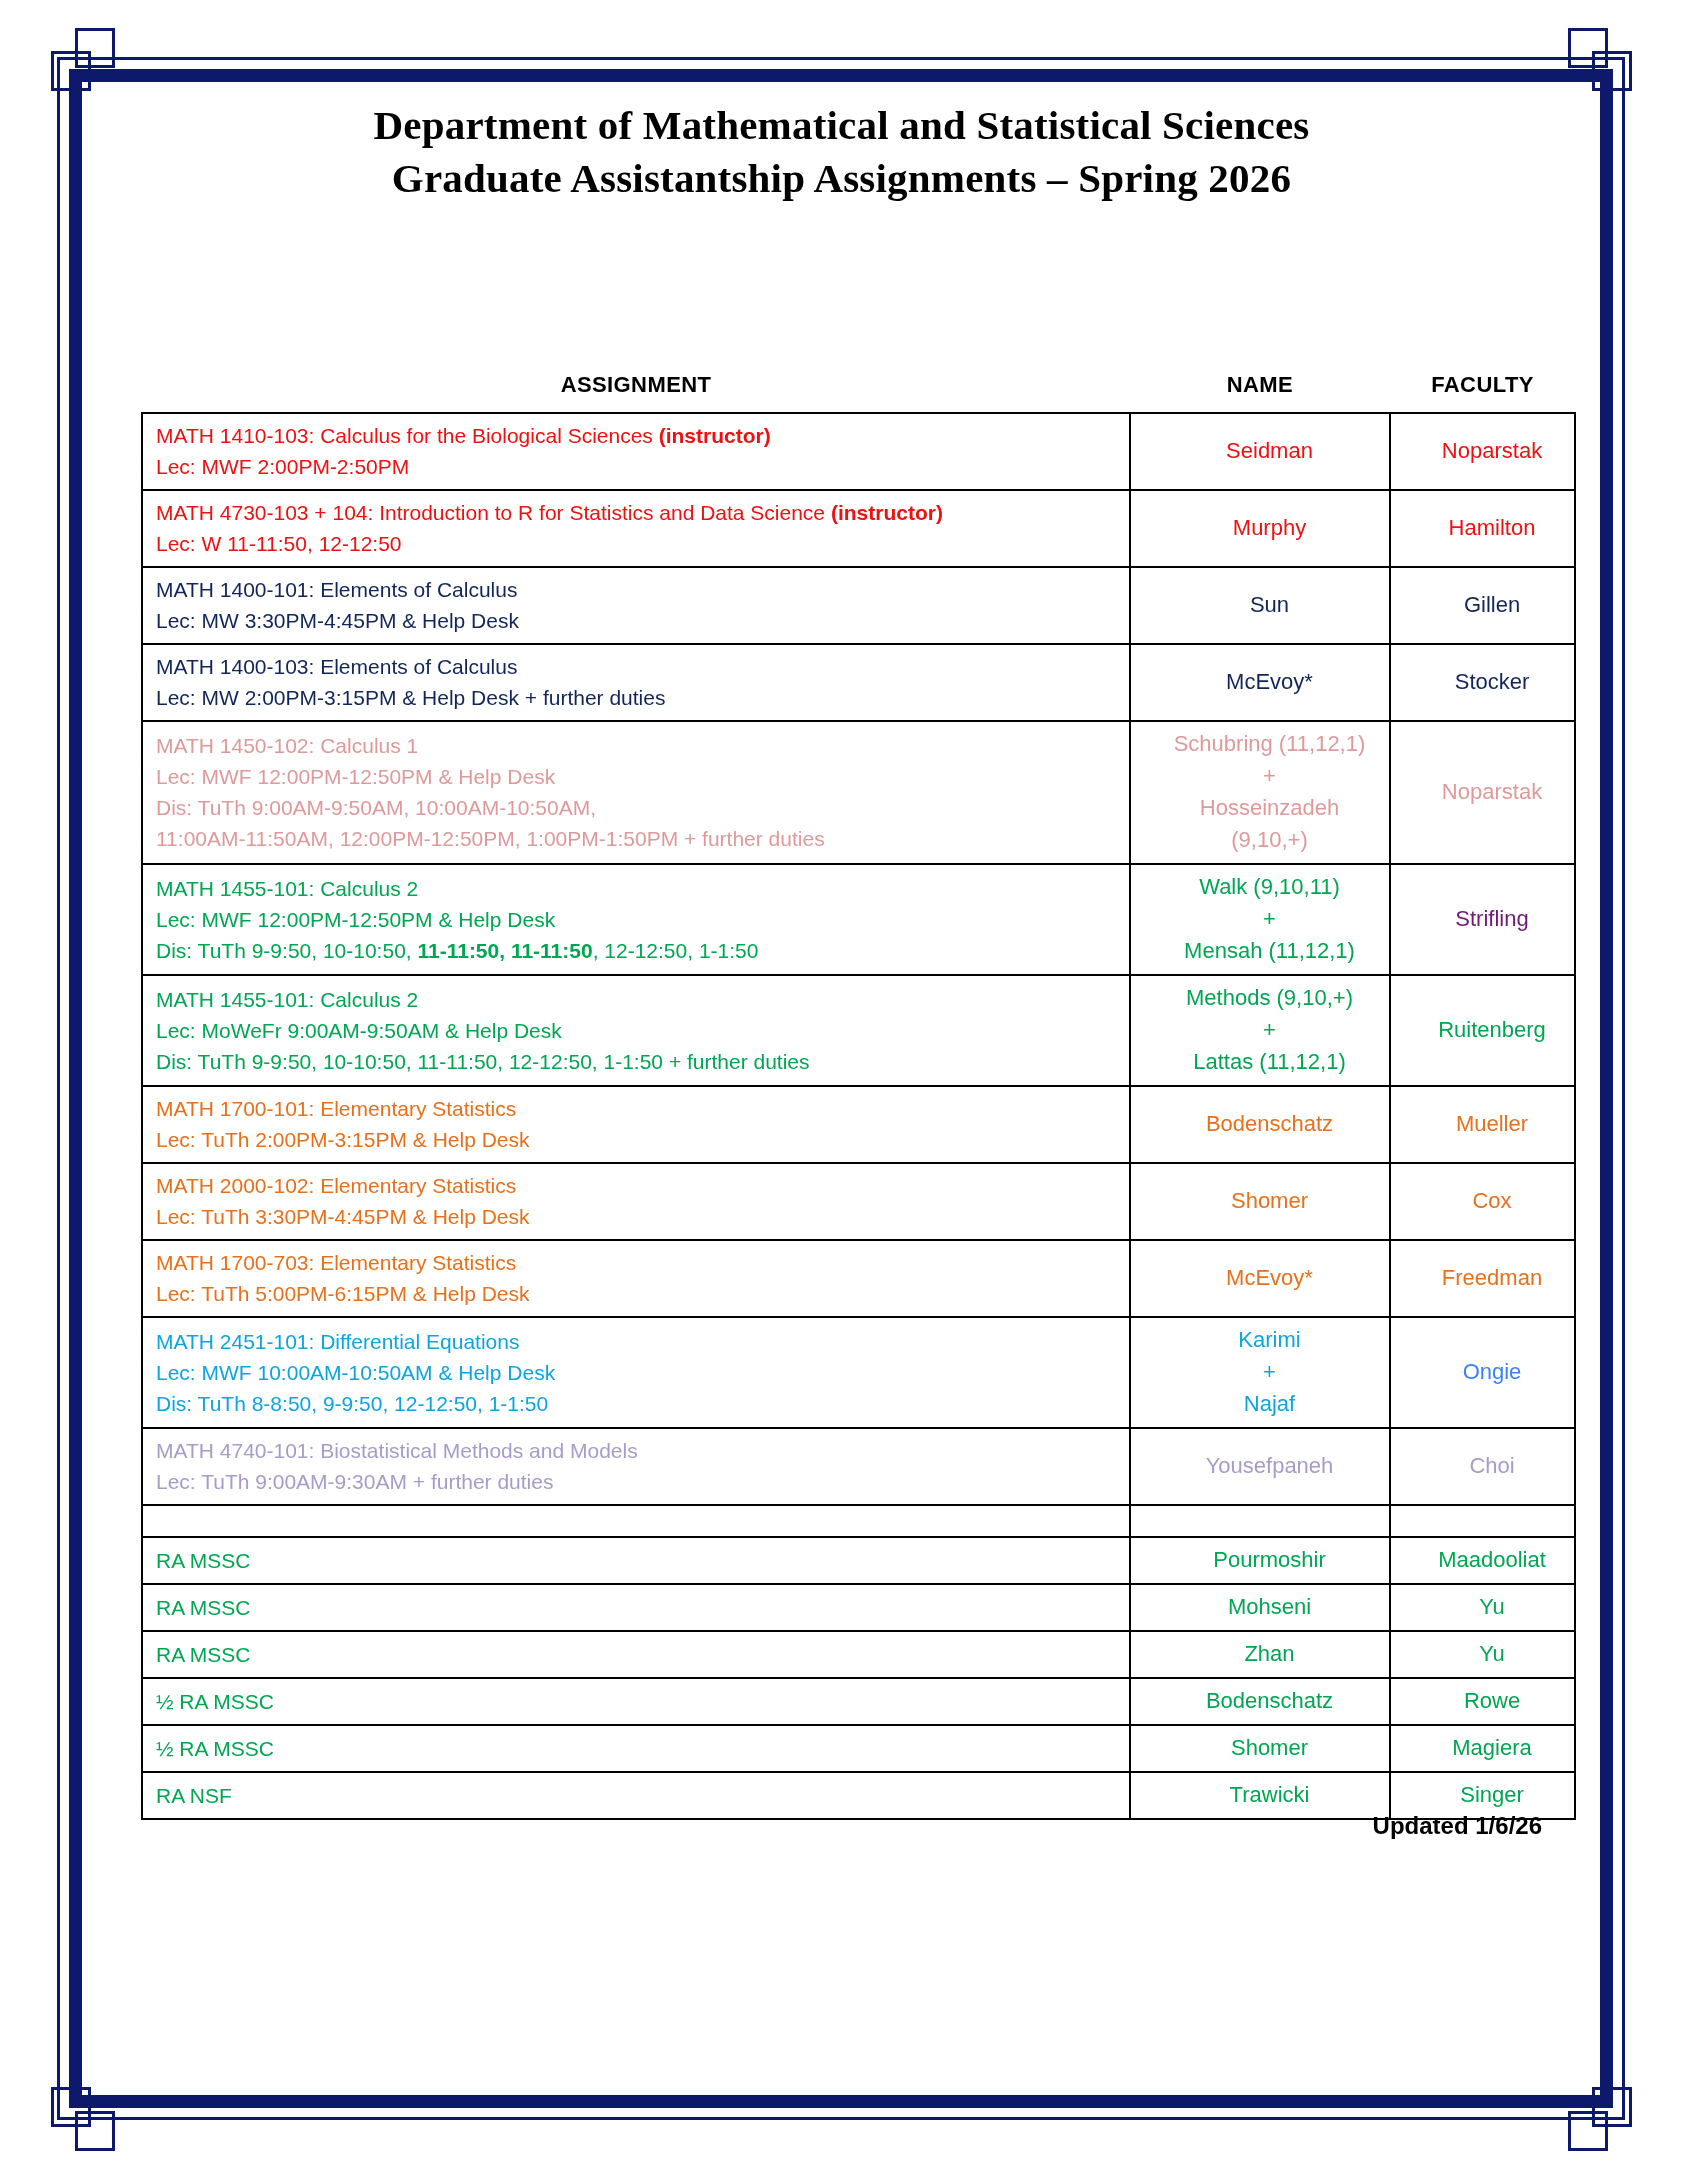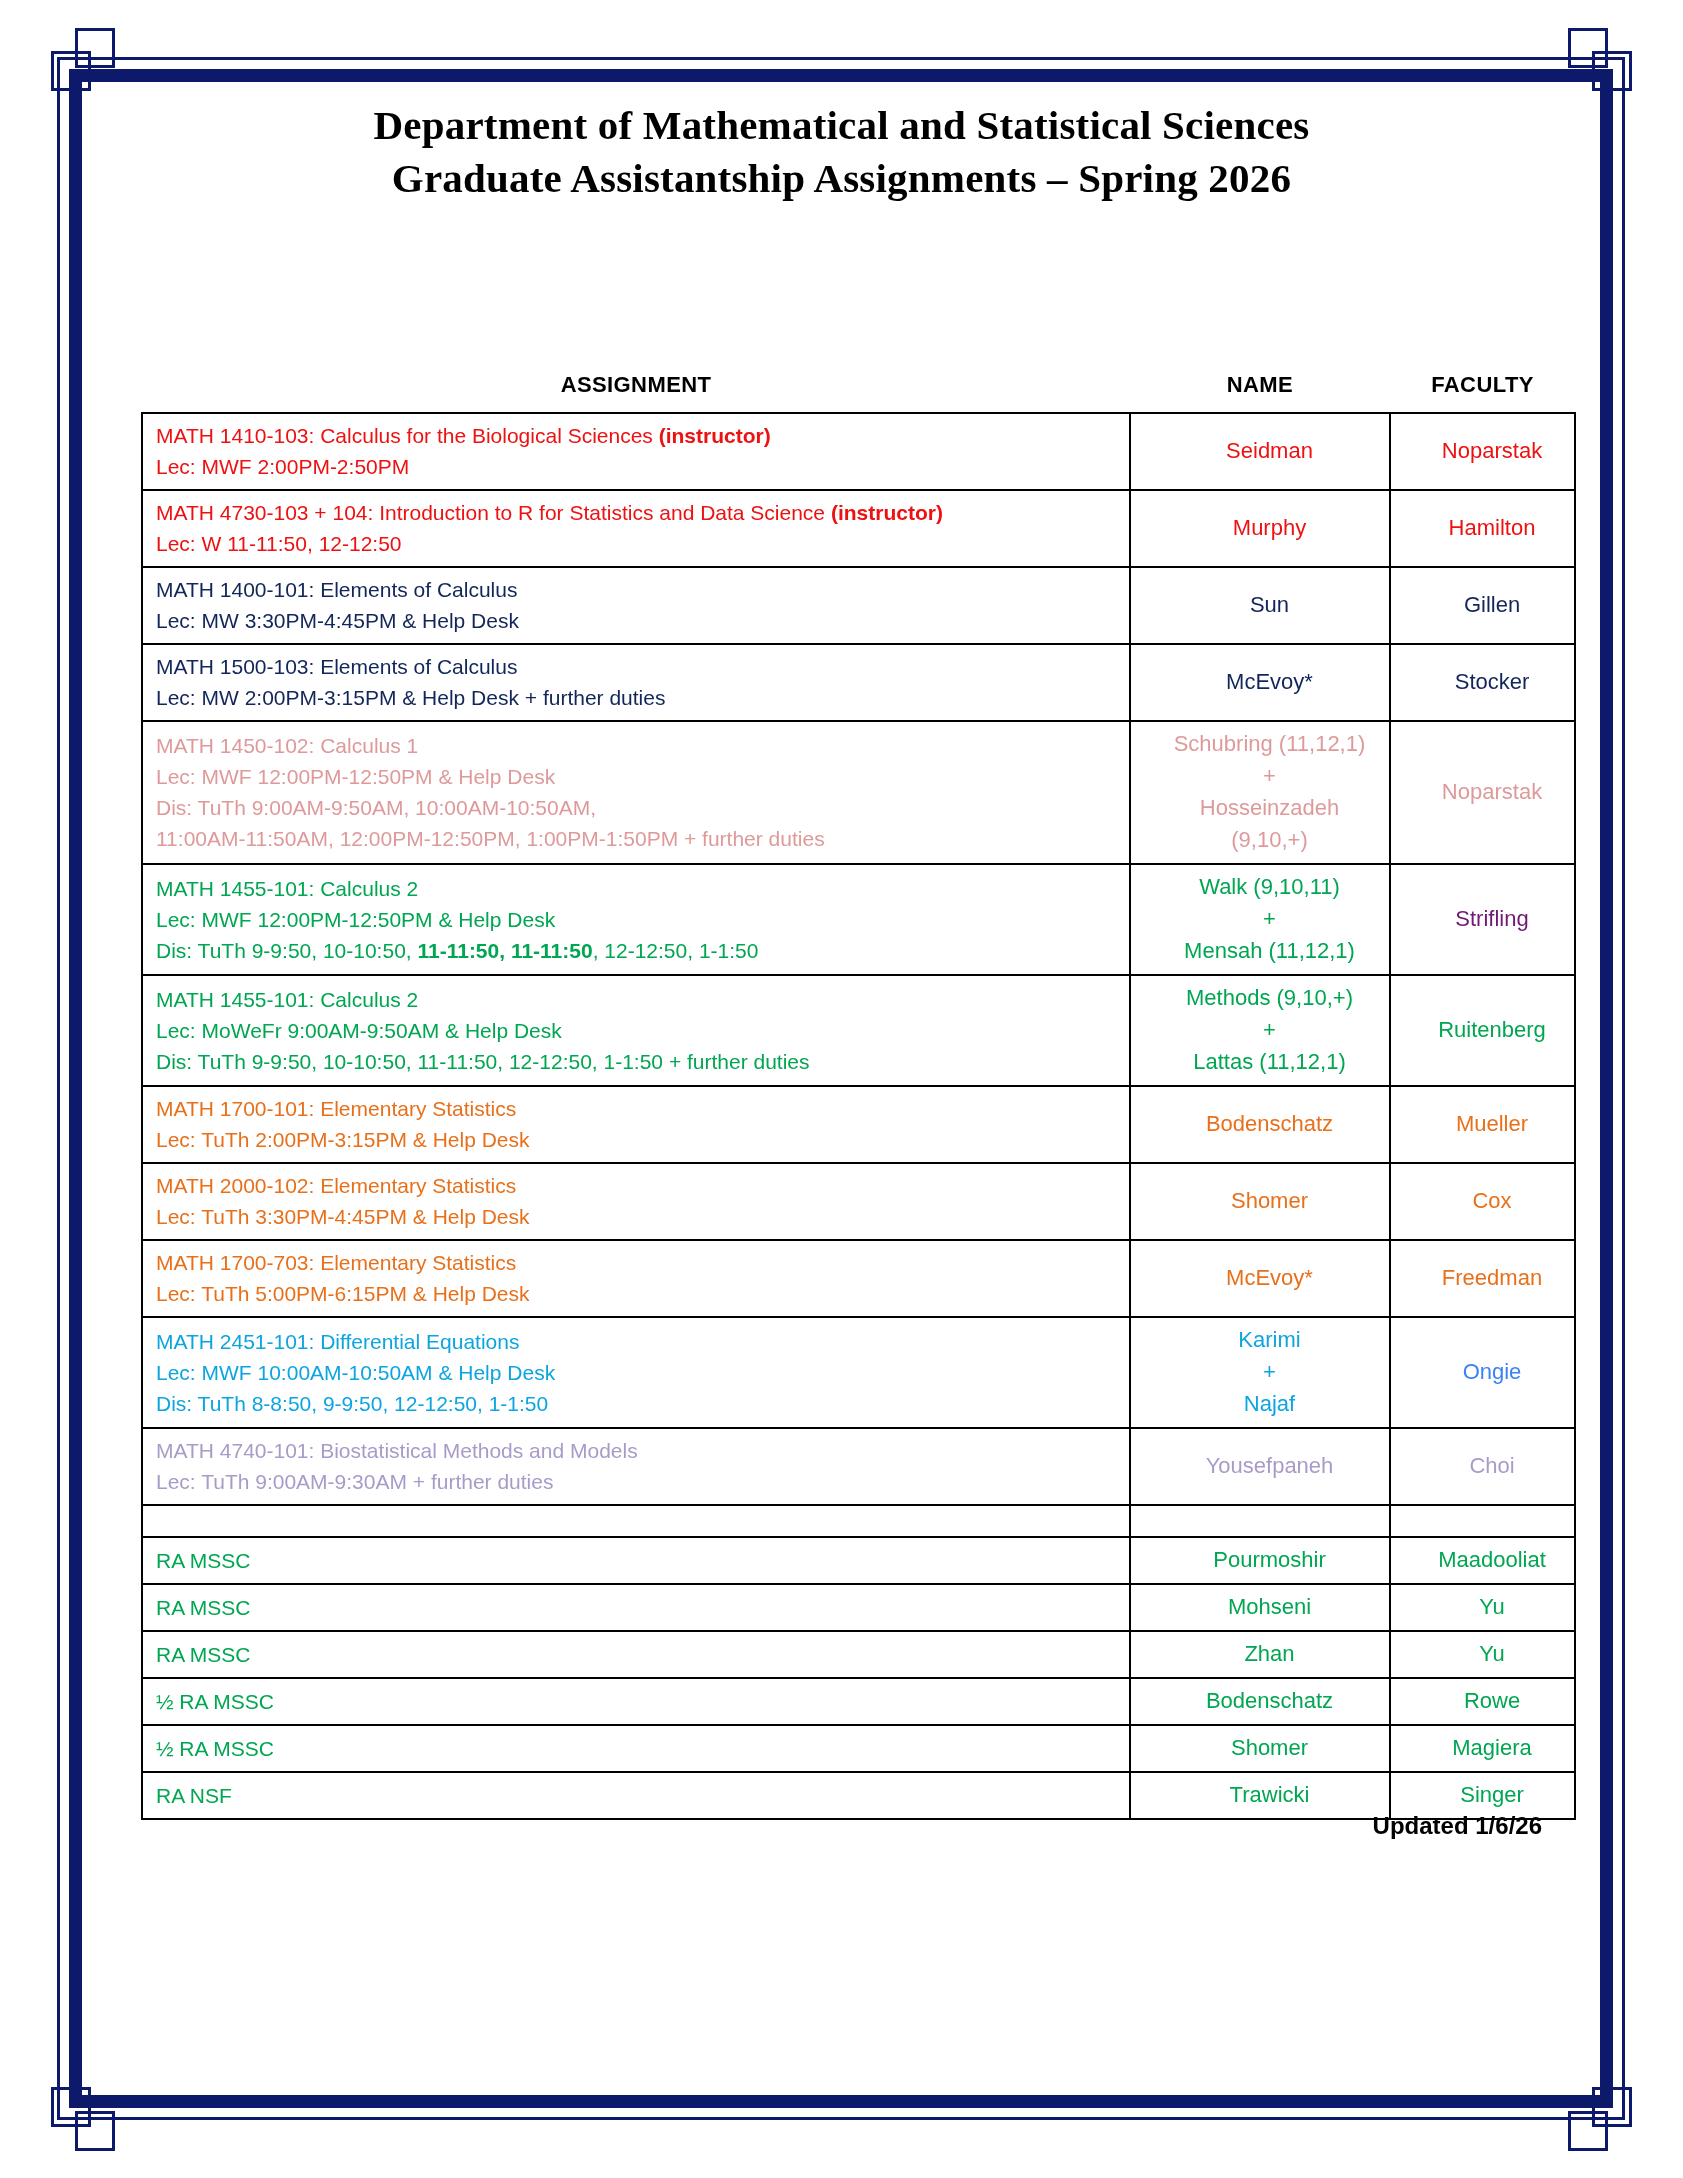--- a/index.html
+++ b/index.html
@@ -189,21 +189,21 @@
           <tr>
             <td class="assign" style="color: rgb(18, 38, 90);">
               <span class="lineitem"><span>MATH 1400-101: Elements of Calculus</span></span>
               <span class="lineitem"><span>Lec: MW 3:30PM-4:45PM &amp; Help Desk</span></span>
             </td>
             <td class="name" style="color: rgb(18, 38, 90);">Sun</td>
             <td class="faculty" style="color: rgb(18, 38, 90);">Gillen</td>
           </tr>
           <tr>
             <td class="assign" style="color: rgb(18, 38, 90);">
-              <span class="lineitem"><span>MATH 1500-103: Elements of Calculus</span></span>
+              <span class="lineitem"><span>MATH 1400-103: Elements of Calculus</span></span>
               <span class="lineitem"><span>Lec: MW 2:00PM-3:15PM &amp; Help Desk + further duties</span></span>
             </td>
             <td class="name" style="color: rgb(18, 38, 90);">McEvoy*</td>
             <td class="faculty" style="color: rgb(18, 38, 90);">Stocker</td>
           </tr>
           <tr>
             <td class="assign" style="color: rgb(222, 154, 154);">
               <span class="lineitem"><span>MATH 1450-102: Calculus 1</span></span>
               <span class="lineitem"><span>Lec: MWF 12:00PM-12:50PM &amp; Help Desk</span></span>
               <span class="lineitem"><span>Dis: TuTh 9:00AM-9:50AM, 10:00AM-10:50AM,</span></span>

